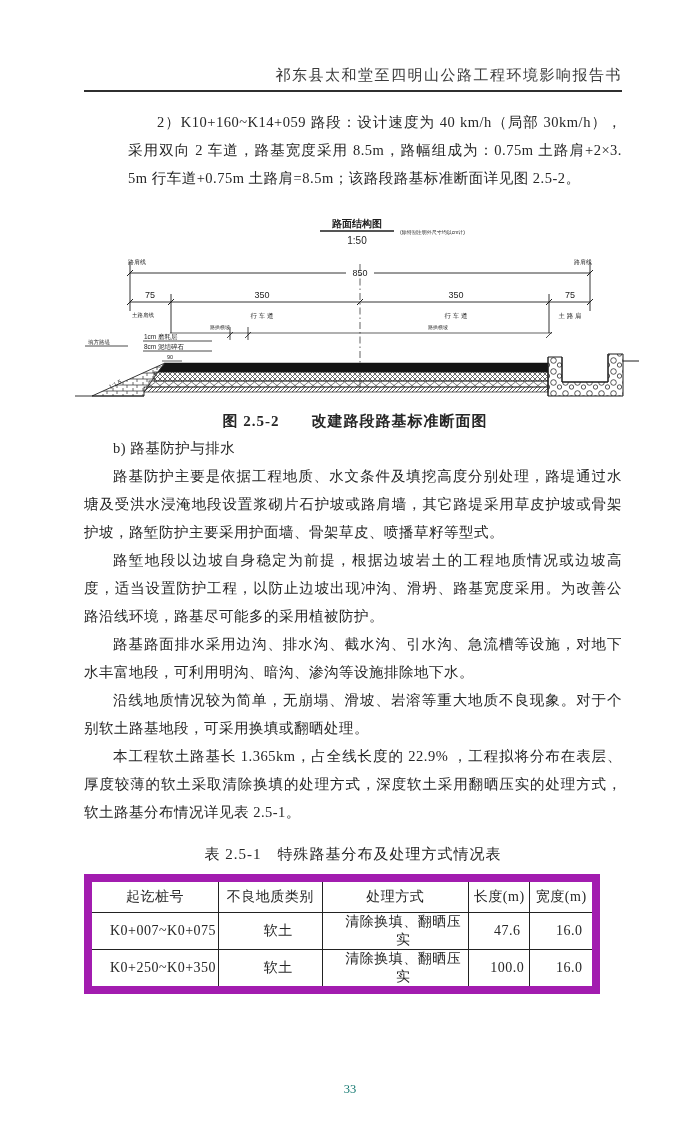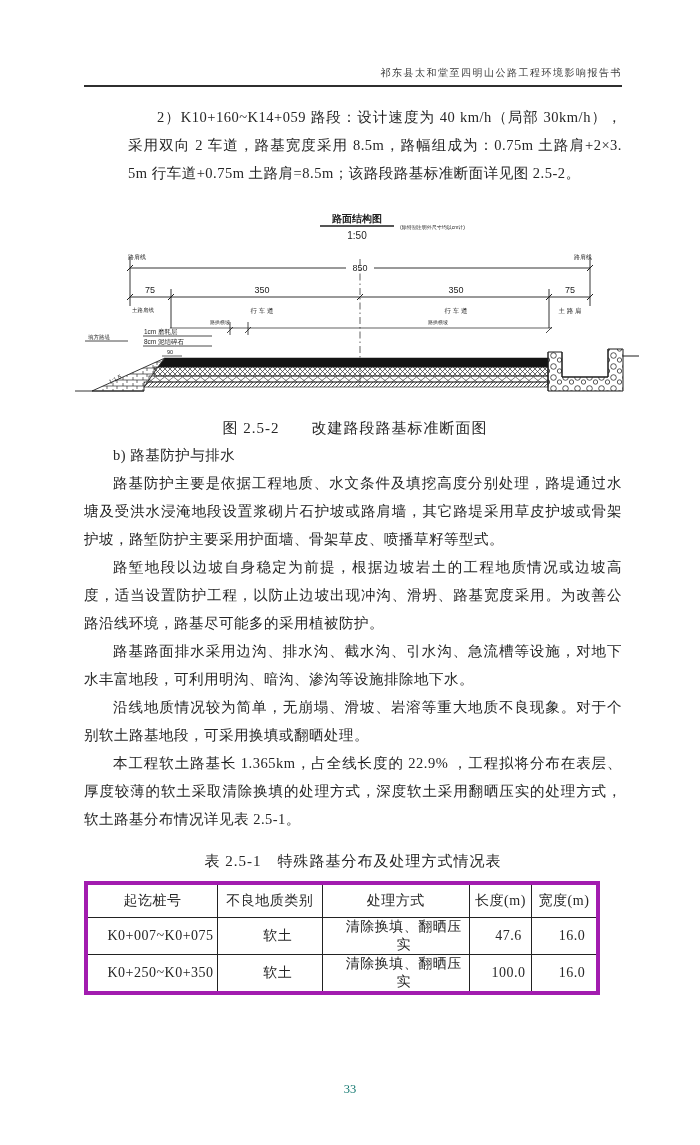--- a/index.html
+++ b/index.html
@@ -9,21 +9,21 @@
     background:#ffffff;
     font-family:"Liberation Serif","DejaVu Serif",serif;
     color:#262626;
   }
   .page { position:relative; width:700px; height:1145px; overflow:hidden; }
   .content { margin:0 78px 0 84px; width:538px; }
 
   .doc-header {
     padding-top:66px;
     text-align:right;
-    font-size:10px;
+    font-size:15px;
     letter-spacing:1.5px;
     color:#3a3a3a;
     border-bottom:2px solid #2f2f2f;
     padding-bottom:5px;
   }
 
   p.body-text {
     margin:0;
     font-size:14.5px;
     line-height:28px;
@@ -32,41 +32,41 @@
     letter-spacing:0.5px;
   }
   p.first-para { margin-top:16px;margin-left:44px; }
   p.heading-line { margin:0; font-size:14.5px; line-height:28px; text-indent:2em; letter-spacing:0.5px; }
   .mt8 { margin-top:8px; }
   .mt14 { margin-top:14px; }
   .mt6 { margin-top:6px; }
 
   .figure-wrap { margin-top:22px; margin-left:-14px; width:570px; }
   .figure-caption {
-    margin-top:14px;
-    text-align:center;
-    font-weight:normal;
+    margin-top:2px;
+    text-align:center;
+    font-weight:bold;
     font-size:15px;
     line-height:26px;
     letter-spacing:1px;
   }
 
   .table-title {
     margin-top:16px;
     text-align:center;
     font-weight:normal;
     font-size:15px;
     line-height:24px;
     letter-spacing:1px;
   }
   table.data-table {
     margin-top:8px;
     width:516px;
     border-collapse:collapse;
-    border:4px solid #a21caf;
+    border:8px solid #a21caf;
     table-layout:fixed;
   }
   table.data-table th, table.data-table td {
     border:1.5px solid #222;
     text-align:center;
     vertical-align:middle;
     font-weight:normal;
     font-size:14px;
     letter-spacing:0.5px;
     padding:0;

